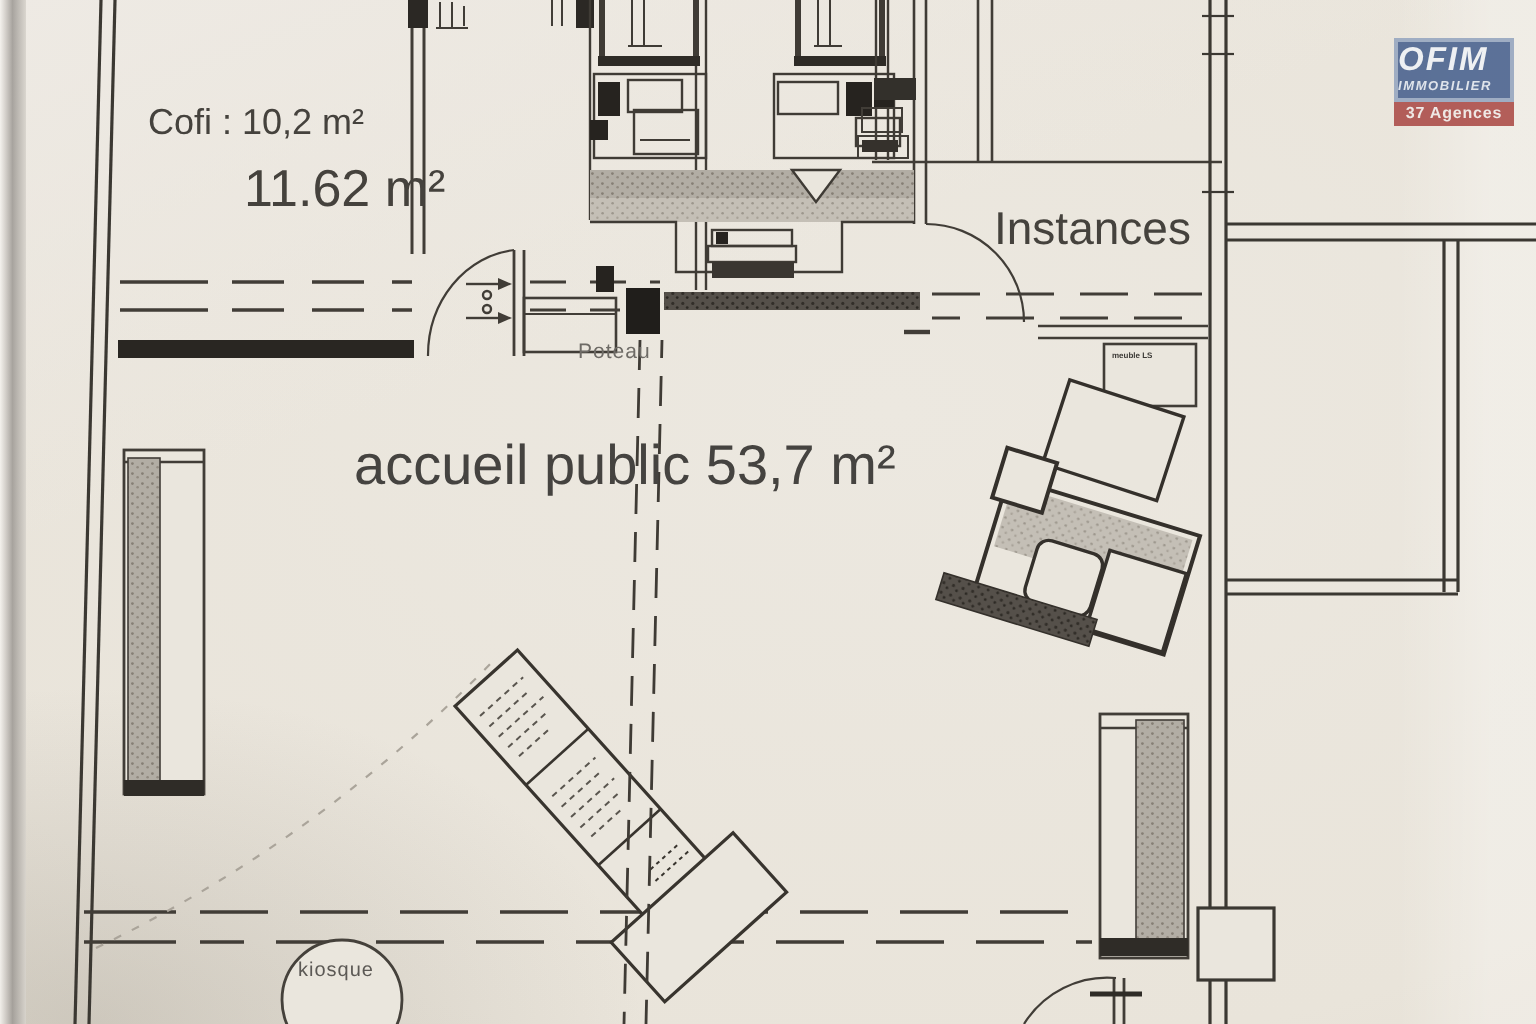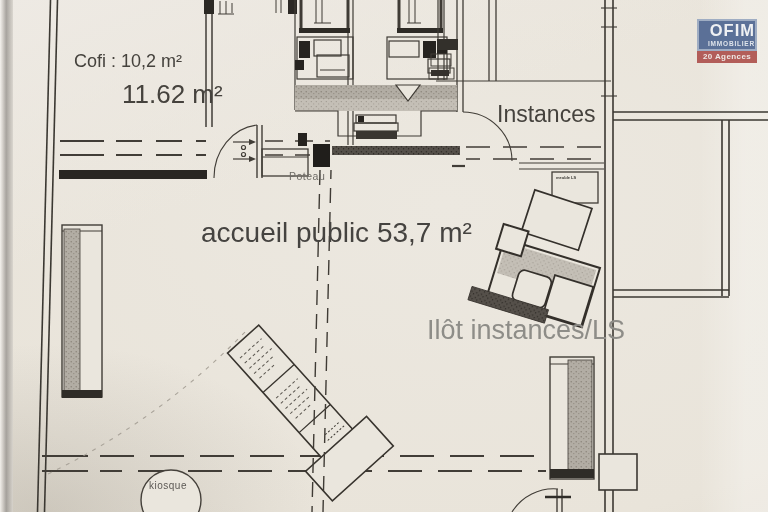--- a/index.html
+++ b/index.html
@@ -17,26 +17,26 @@
     background:linear-gradient(90deg,#f5f3ef 0%, #d4d0cb 20%, #a09c97 48%, #bab6b0 72%, #d8d4cd 100%);
     opacity:.9;
   }
   svg.plan{position:absolute;left:0;top:0;width:768px;height:512px;}
   .lbl{position:absolute;color:#45423d;white-space:nowrap;line-height:1;}
   .lbl-cofi1{left:74px;top:52px;font-size:18px;}
   .lbl-cofi2{left:122px;top:81px;font-size:26px;}
   .lbl-trappe{left:446px;top:26px;font-size:17.5px;}
   .lbl-instances{left:497px;top:103px;font-size:23px;}
   .lbl-poteau{left:289px;top:171px;font-size:10.5px;color:#6e6b66;letter-spacing:.5px;}
-  .lbl-accueil{left:177px;top:219px;font-size:28px;color:#454340;margin-left:24px;}
+  .lbl-accueil{left:177px;top:219px;font-size:28px;color:#454340;}
   .lbl-ilot{left:427px;top:317px;font-size:27px;color:#8e8d88;}
   .lbl-kiosque{left:149px;top:481px;font-size:10px;color:#5c5955;letter-spacing:.5px;}
   .lbl-meuble{left:556px;top:176px;font-size:4px;color:#3c3a36;filter:blur(.3px);font-weight:bold;}
   .ofim{position:absolute;left:697px;top:19px;width:60px;filter:saturate(.8) opacity(.93);}
-  .ofim-blue{background:#4b689d;border:2px solid #96a9c7;text-align:right;padding:1px 0 2px 0;}
+  .ofim-blue{background:#4b689d;border:2px solid #96a9c7;text-align:left;padding:1px 0 2px 0;font-style:italic;}
   .ofim-name{display:block;color:#eef1f5;font-weight:bold;font-size:16.5px;letter-spacing:1px;line-height:1;}
   .ofim-sub{display:block;color:#dde4ee;font-weight:bold;font-size:6.5px;letter-spacing:.8px;margin-top:1px;}
   .ofim-red{background:#c04e49;color:#f0e7e4;font-weight:bold;font-size:8px;text-align:center;padding:1px 0 2px 0;letter-spacing:.4px;}
 </style>
 </head>
 <body>
 
 <div class="photo">
 
   <svg class="plan" viewBox="0 0 768 512" fill="none" stroke-linecap="butt">
@@ -263,26 +263,25 @@
       <line x1="320" y1="170" x2="312" y2="512" stroke-dasharray="15 9"></line>
       <line x1="331" y1="170" x2="323" y2="512" stroke-dasharray="15 9" stroke-dashoffset="6"></line>
     </g>
   </svg>
 
   <div class="lbl lbl-cofi1">Cofi : 10,2 m²</div>
   <div class="lbl lbl-cofi2">11.62 m²</div>
   <div class="lbl lbl-instances">Instances</div>
   <div class="lbl lbl-poteau">Poteau</div>
   <div class="lbl lbl-accueil">accueil public 53,7 m²</div>
-  <div class="lbl lbl-ilot">Ilôt instances/LS</div>
   <div class="lbl lbl-kiosque">kiosque</div>
   <div class="lbl lbl-meuble">meuble LS</div>
 
   <div class="ofim">
     <div class="ofim-blue">
       <span class="ofim-name">OFIM</span>
       <span class="ofim-sub">IMMOBILIER</span>
     </div>
-    <div class="ofim-red">20 Agences</div>
+    <div class="ofim-red">37 Agences</div>
   </div>
 
   <div class="edge-strip"></div>
 </div>
 
 </body></html>

